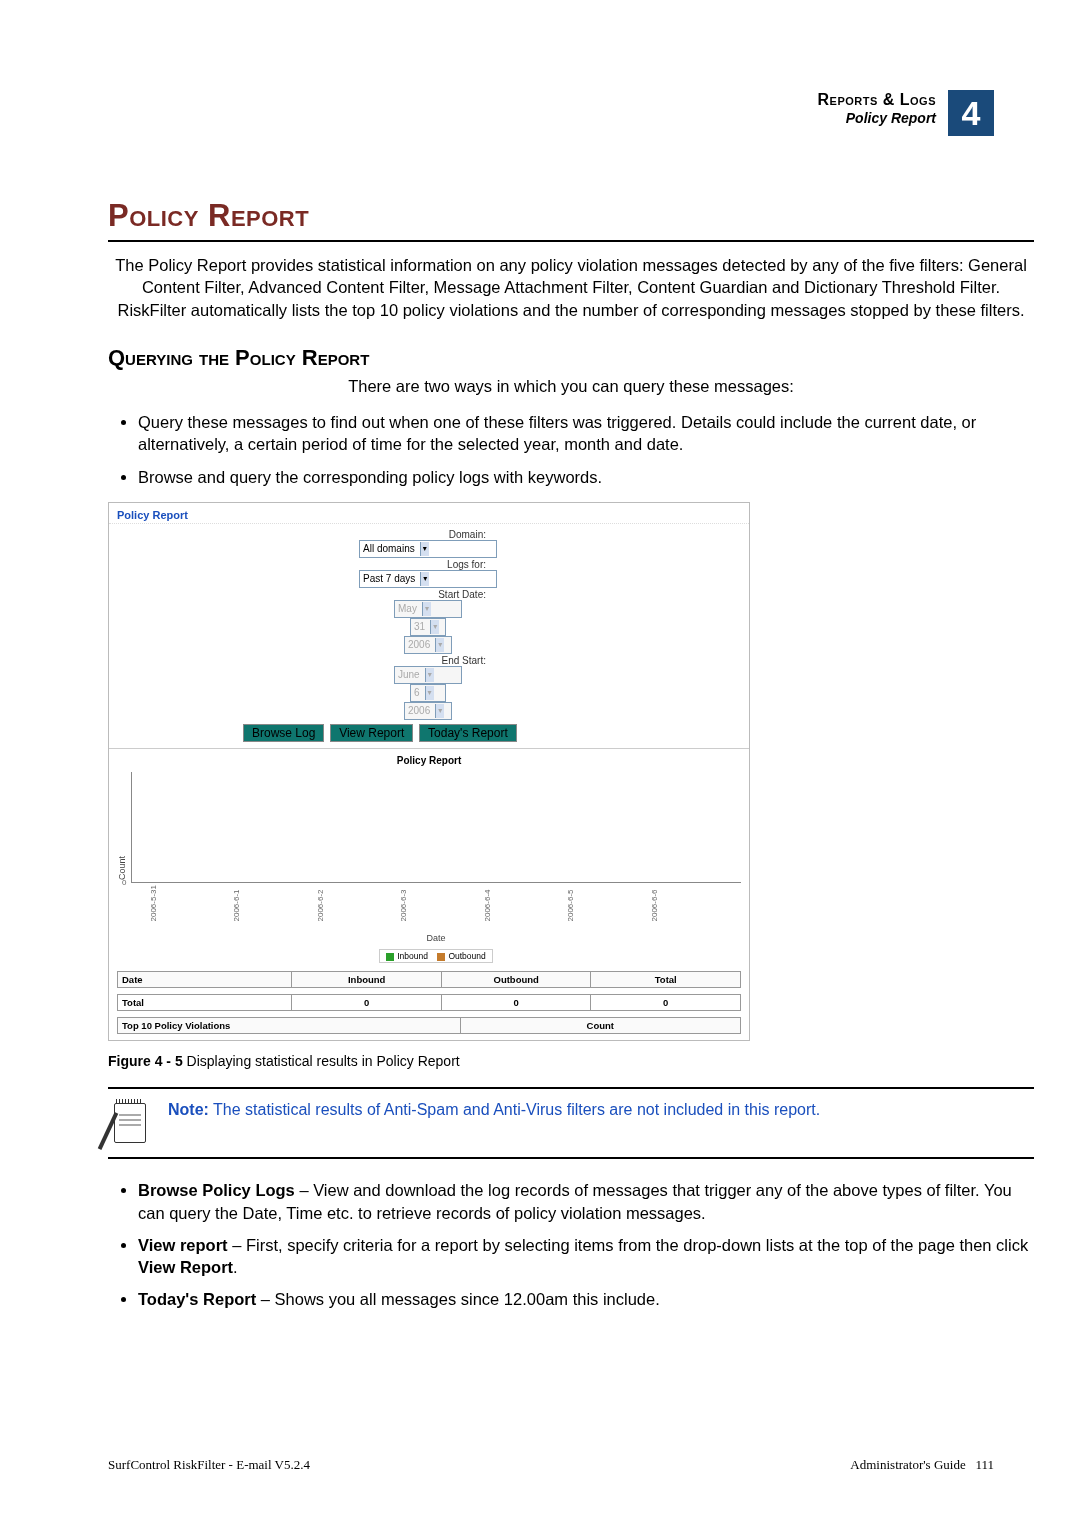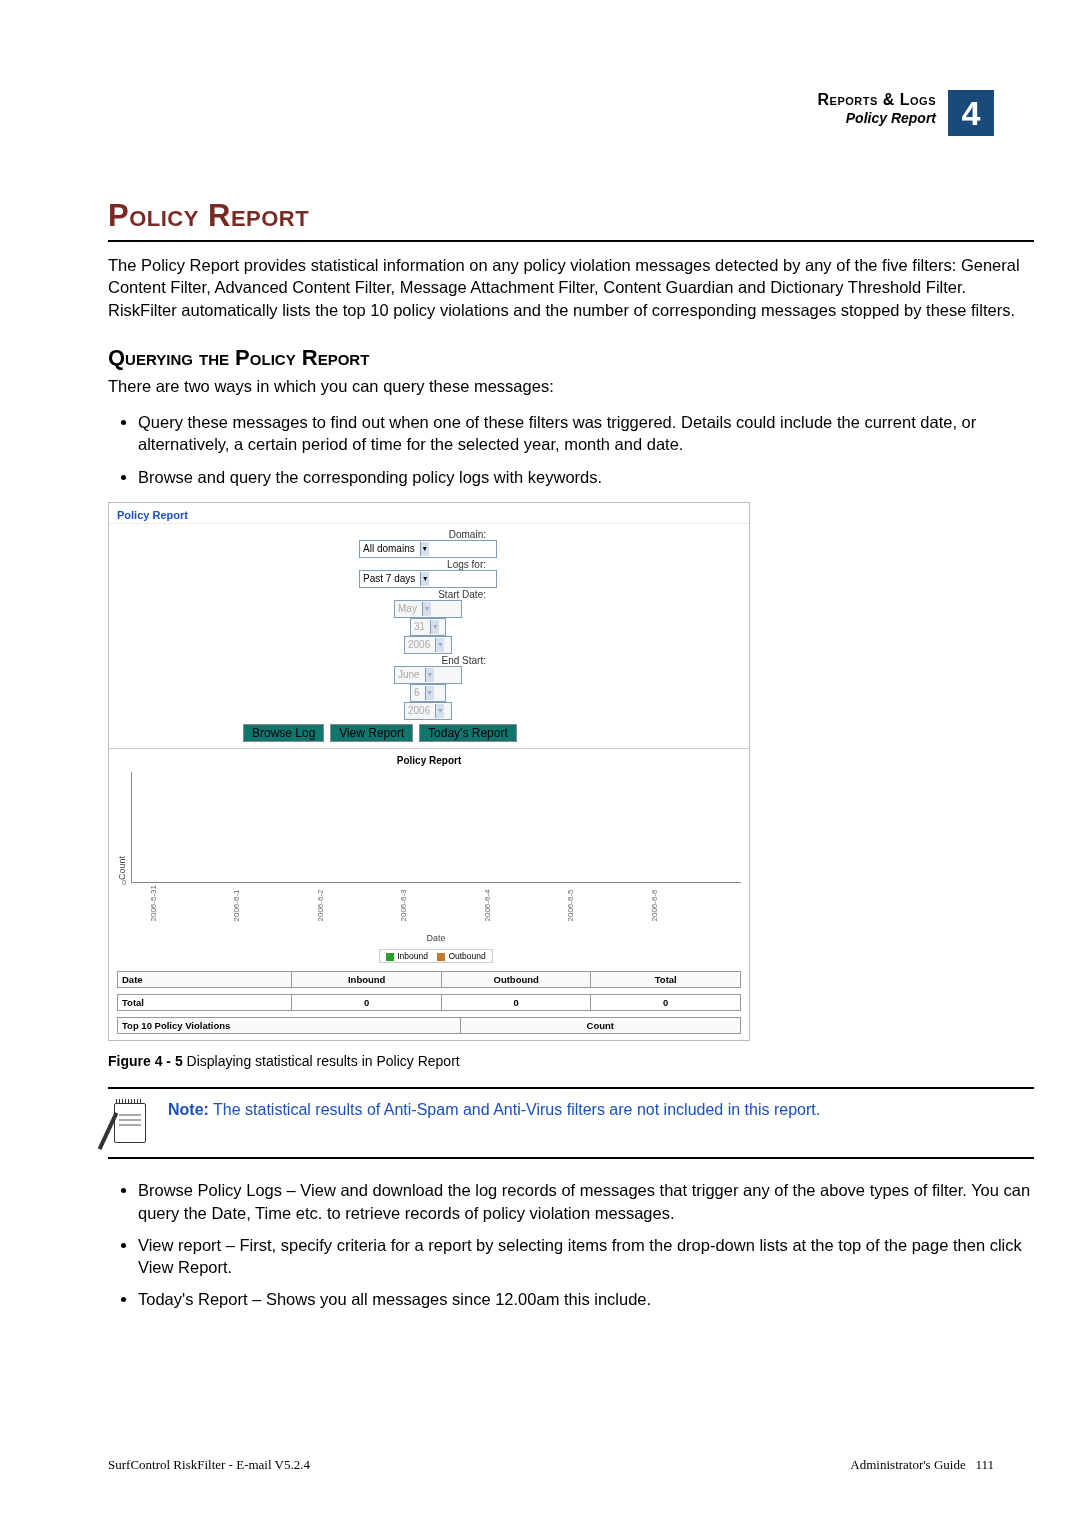--- a/index.html
+++ b/index.html
@@ -64,35 +64,36 @@
   }
   .hr-strong {
     border: none;
     border-top: 2px solid #000;
     margin: 6px 0 12px 0;
   }
   .p {
     font-size: 16.5px;
     line-height: 1.35;
     margin: 8px 0 14px 0;
+    text-align: center;
   }
   .h2 {
     margin-top: 24px;
     font-variant: small-caps;
     font-weight: bold;
     font-size: 22px;
   }
   ul.bullets {
     margin: 6px 0 14px 0;
     padding-left: 30px;
     font-size: 16.5px;
     line-height: 1.35;
   }
   ul.bullets li { margin-bottom: 10px; }
-  .bold { font-weight: normal; }
+  .bold { font-weight: bold; }
 
   
   .figbox {
     width: 640px;
     border: 1px solid #bbb;
     margin-top: 10px;
     font-family: Tahoma, Arial, sans-serif;
     font-size: 10px;
   }
   .figbox .titlebar {

